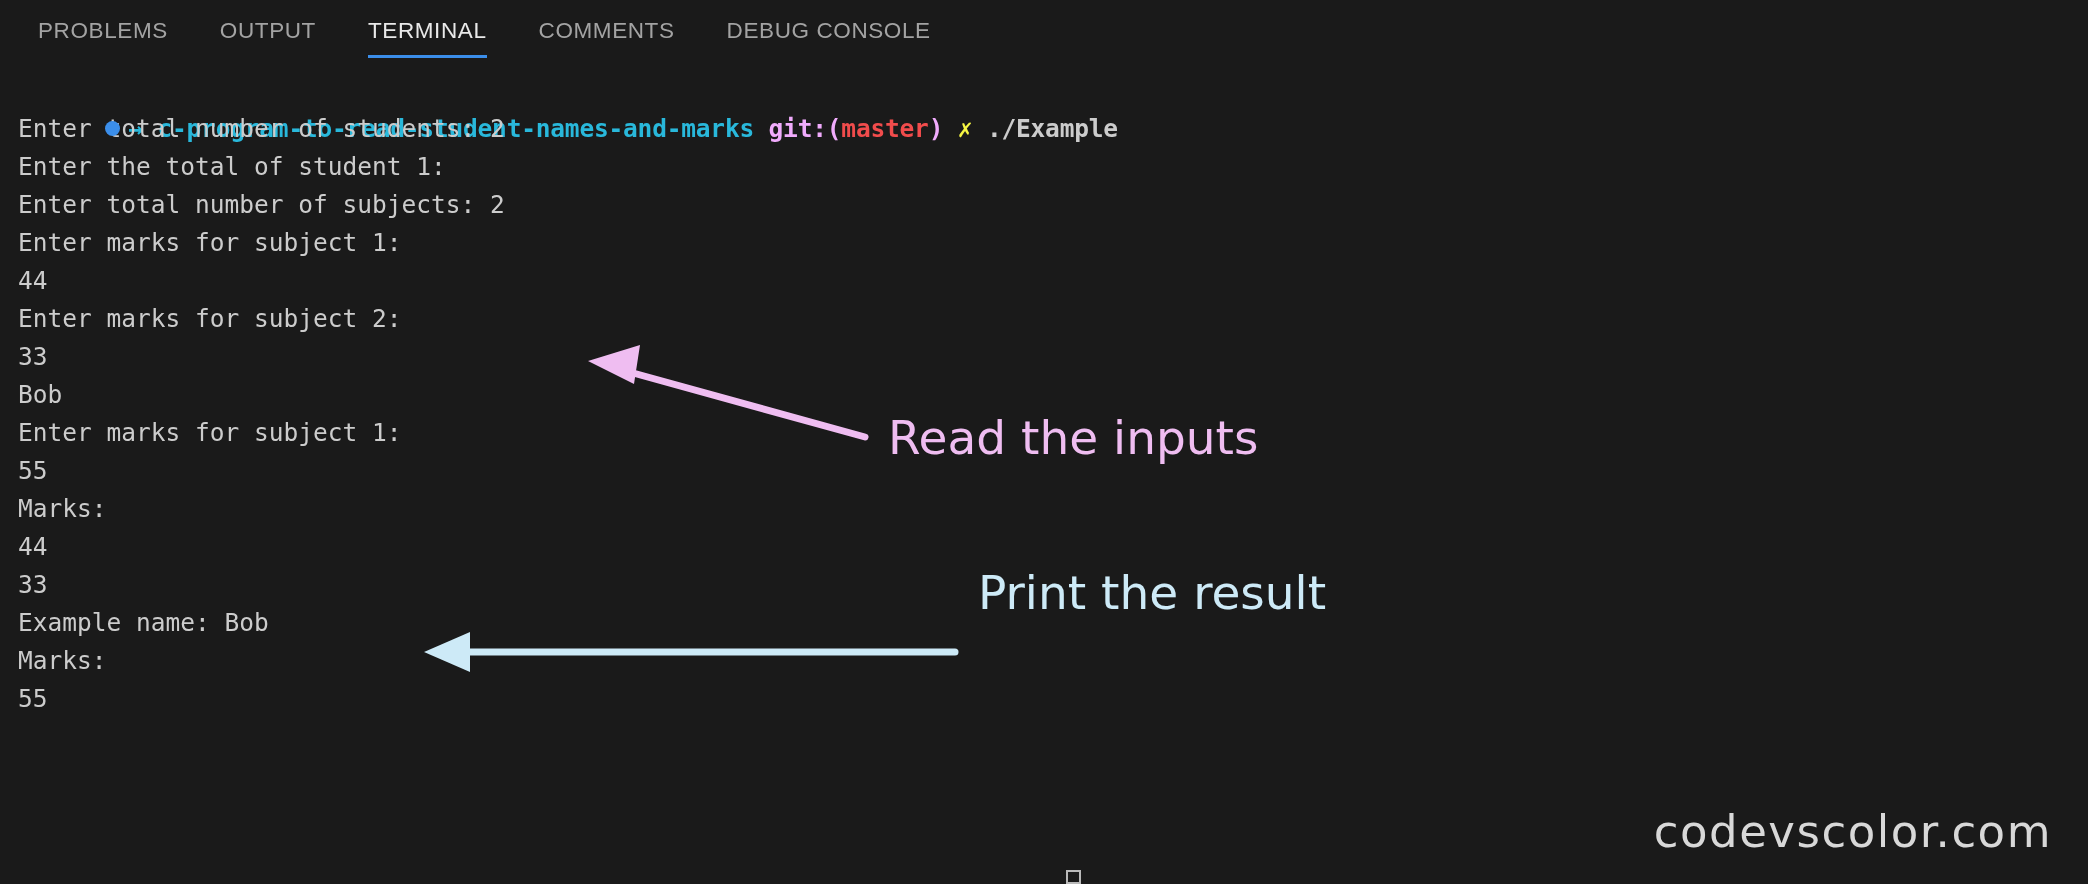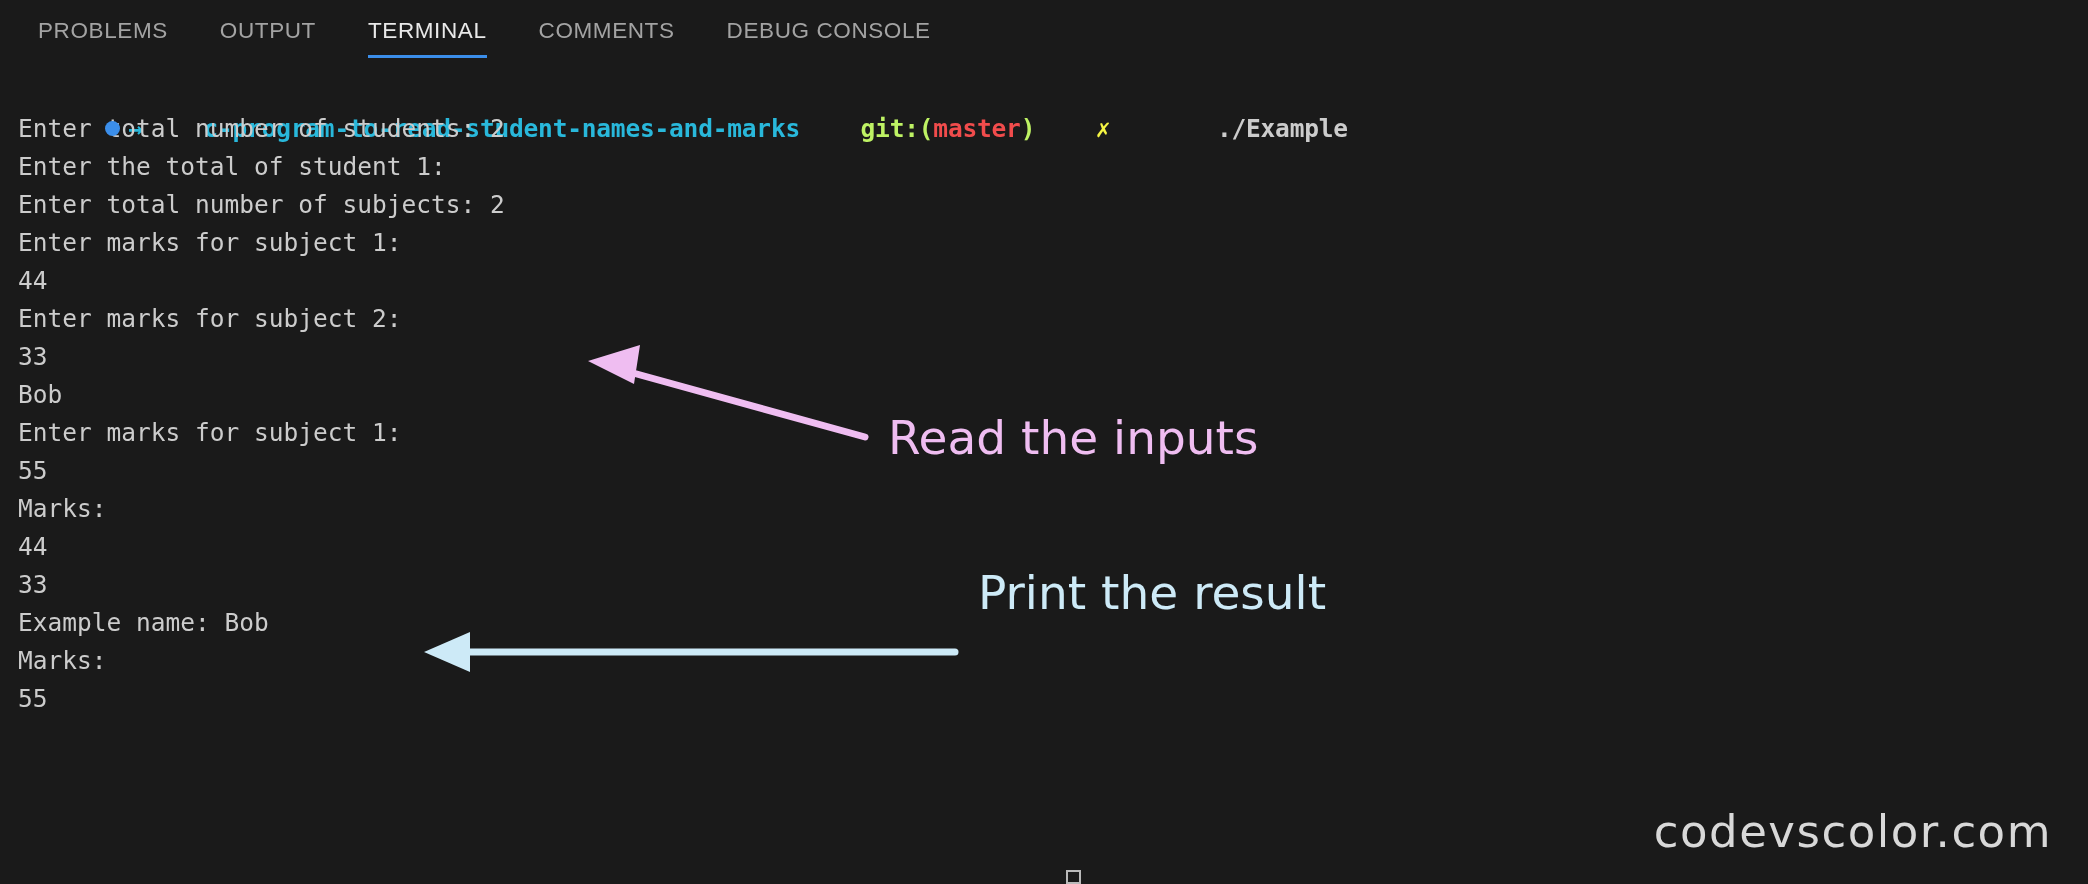--- a/index.html
+++ b/index.html
@@ -90,24 +90,24 @@
     height: 15px;
     border-radius: 50%;
     background: #3b8eea;
     vertical-align: middle;
     position: relative;
     top: -2px;
     margin-right: 8px;
   }
   .c-arrow  { color: #29b8db; }
   .c-dir    { color: #29b8db; }
-  .c-git    { color: #bef264; }
+  .c-git    { color: #f0abfc; }
   .c-branch { color: #f14c4c; }
   .c-cross  { color: #f5f543; }
-  .c-cmd    { color: #cccccc; margin-left: 46px; }
+  .c-cmd    { color: #cccccc; }
 
   
   .anno {
     position: absolute;
     font-family: "DejaVu Sans", sans-serif;
     font-size: 47px;
     white-space: nowrap;
     pointer-events: none;
   }
   .anno-pink { color: #efbdf1; left: 888px; top: 410px; }

